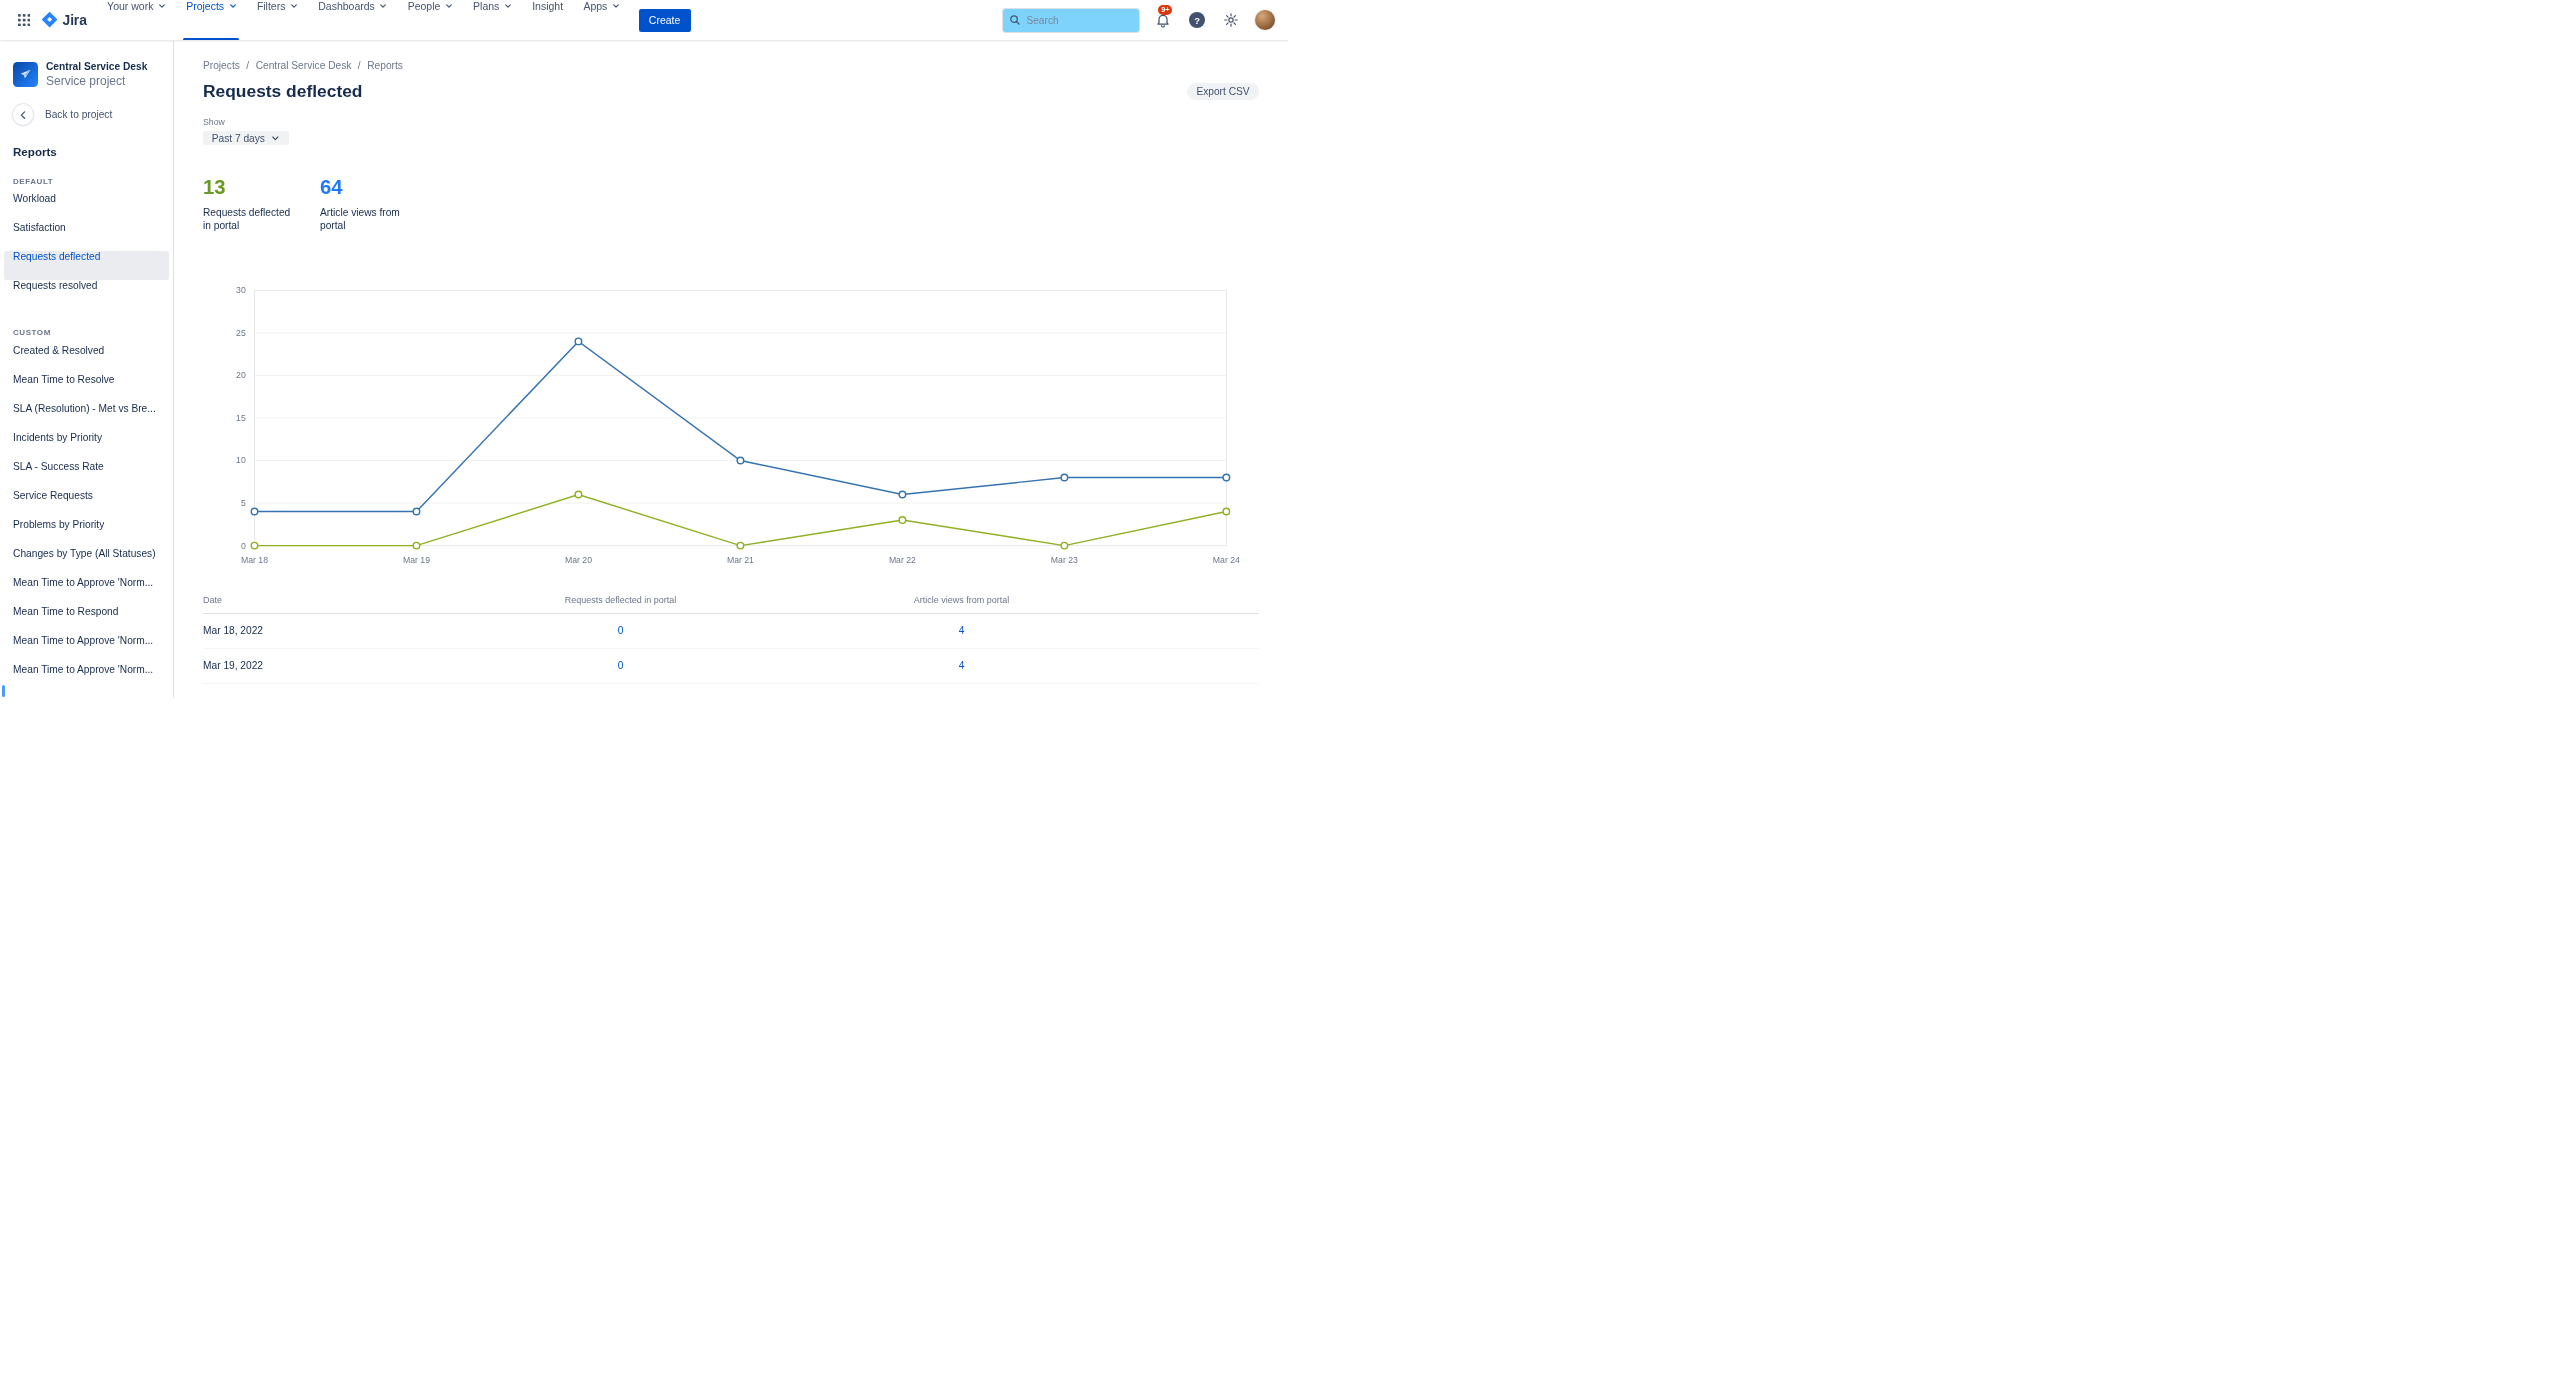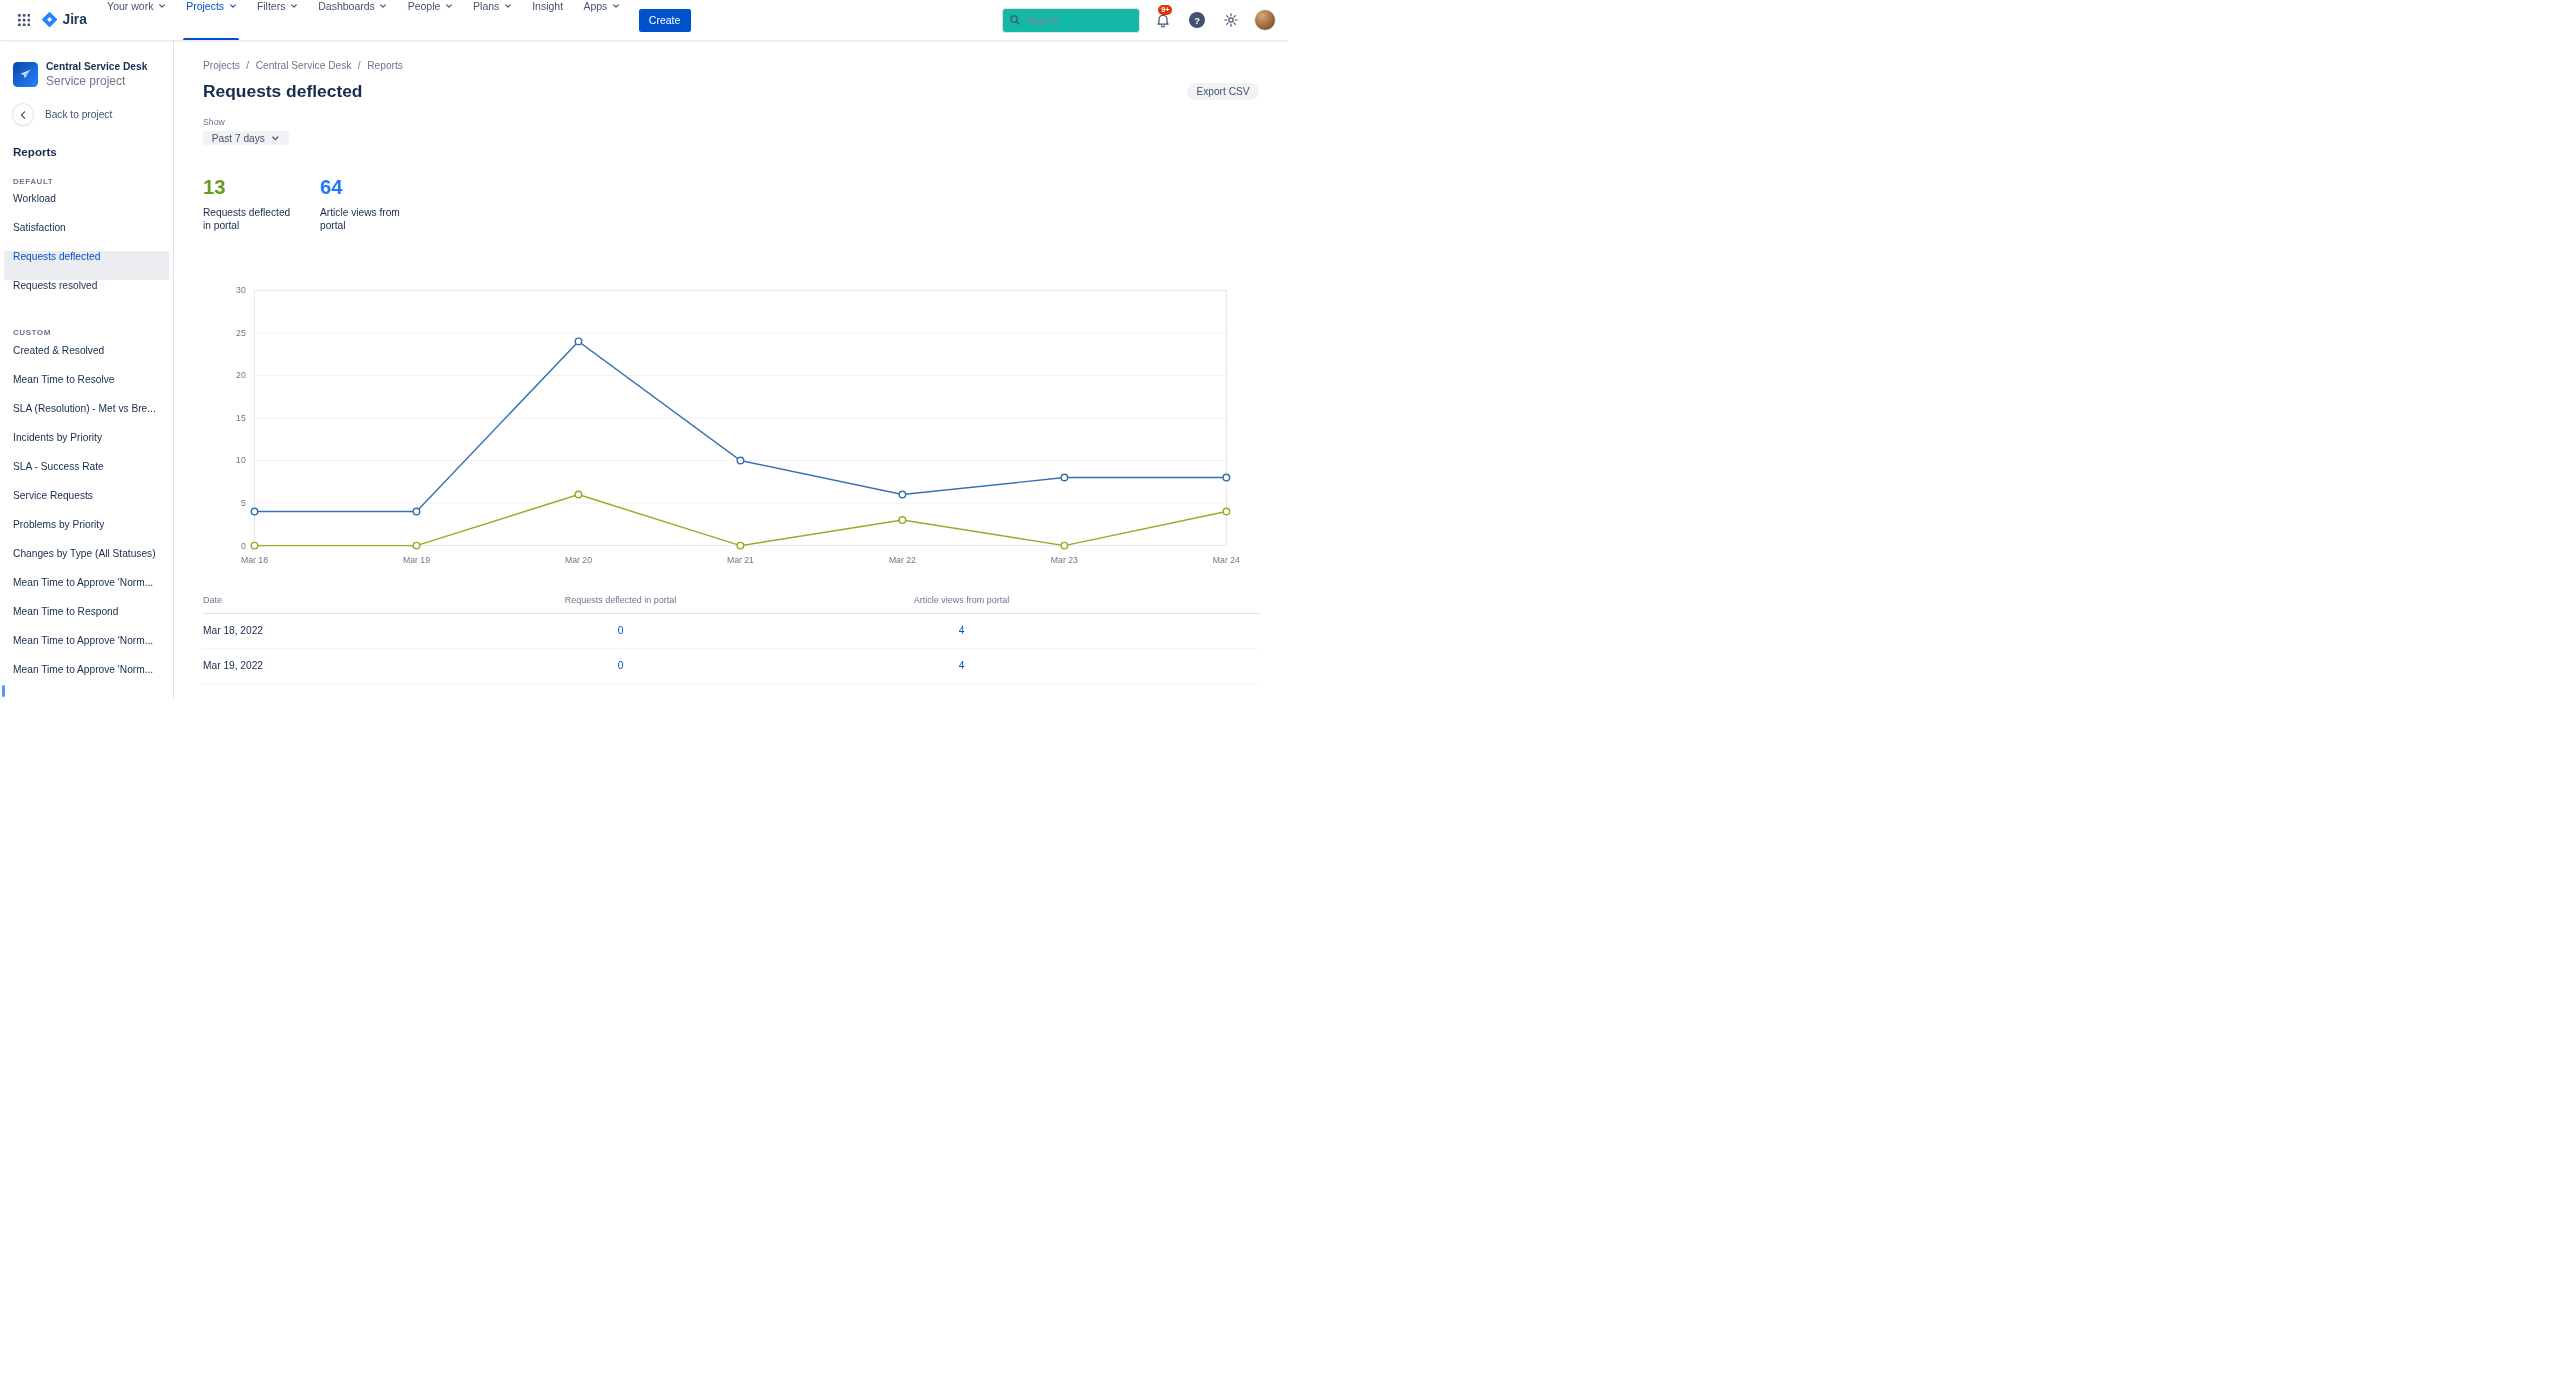--- a/index.html
+++ b/index.html
@@ -7,30 +7,30 @@
     font-family:"Liberation Sans",sans-serif;}
   button{font-family:"Liberation Sans",sans-serif;}
   svg{display:block}
   svg text{font-family:"Liberation Sans",sans-serif;}
 
   
   .topnav{height:41px;display:flex;align-items:center;padding:0 13px;border-bottom:0.7px solid #EBECF0;
     box-shadow:0 0.7px 0.7px rgba(9,30,66,.06);position:relative;z-index:5;background:#fff}
   .icon-btn{position:relative;background:none;border:none;cursor:pointer;display:flex;align-items:center;justify-content:center;width:22px;height:22px;border-radius:2.2px}
   .app-switcher{margin-right:2.9px}
-  .logo{display:flex;align-items:flex-start;gap:5.1px;padding:0 10.2px 0 4.4px;cursor:pointer}
+  .logo{display:flex;align-items:flex-end;gap:5.1px;padding:0 10.2px 0 4.4px;cursor:pointer}
   .logo-text{font-size:13.8px;font-weight:700;color:#253858;letter-spacing:-0.1px}
   .nav-items{display:flex;align-self:stretch}
   .nav-item{position:relative;display:flex;align-items:flex-start;gap:4.4px;padding:0 10.2px;font-size:10.5px;font-weight:500;color:#44546F;cursor:pointer}
   .nav-item .chev{display:flex;margin-top:1.5px}
   .nav-item.active{color:#0052CC}
   .nav-item.active::after{content:"";position:absolute;left:7.3px;right:7.3px;bottom:0;height:2.2px;background:#0052CC;border-radius:1.5px 1.5px 0 0}
   .create-btn{margin-left:8.7px;background:#0052CC;color:#fff;font-size:10.5px;font-weight:500;border:none;border-radius:2.2px;height:23px;padding:0 10.2px;cursor:pointer}
   .nav-right{margin-left:auto;display:flex;align-items:center;gap:12.3px}
-  .search-box{display:flex;align-items:center;gap:5.8px;width:138px;height:25px;border:1.5px solid #DFE1E6;border-radius:3.6px;padding:0 6.5px;background:#14b8a6}
+  .search-box{display:flex;align-items:center;gap:5.8px;width:138px;height:25px;border:1.5px solid #DFE1E6;border-radius:3.6px;padding:0 6.5px;background:#7dd3fc}
   .search-box input{border:none;outline:none;font-size:10.2px;width:100%;color:#172B4D;font-family:inherit;background:transparent}
   .search-box input::placeholder{color:#7A869A}
   .badge{position:absolute;top:-3.6px;left:6.5px;background:#DE350B;color:#fff;font-size:7.3px;font-weight:700;border-radius:5.8px;padding:0.7px 2.9px;line-height:8.7px}
   .help-circle{width:16px;height:16px;border-radius:50%;background:#42526E;color:#fff;font-size:9.4px;font-weight:700;display:flex;align-items:center;justify-content:center}
   .avatar{width:20.3px;height:20.3px;border-radius:50%;background:radial-gradient(circle at 35% 30%,#D8A878,#8A5A33 70%,#5B3A1E);box-shadow:0 0 0 0.7px rgba(9,30,66,.12)}
 
   
   .layout{display:flex;height:658px}
 
   

